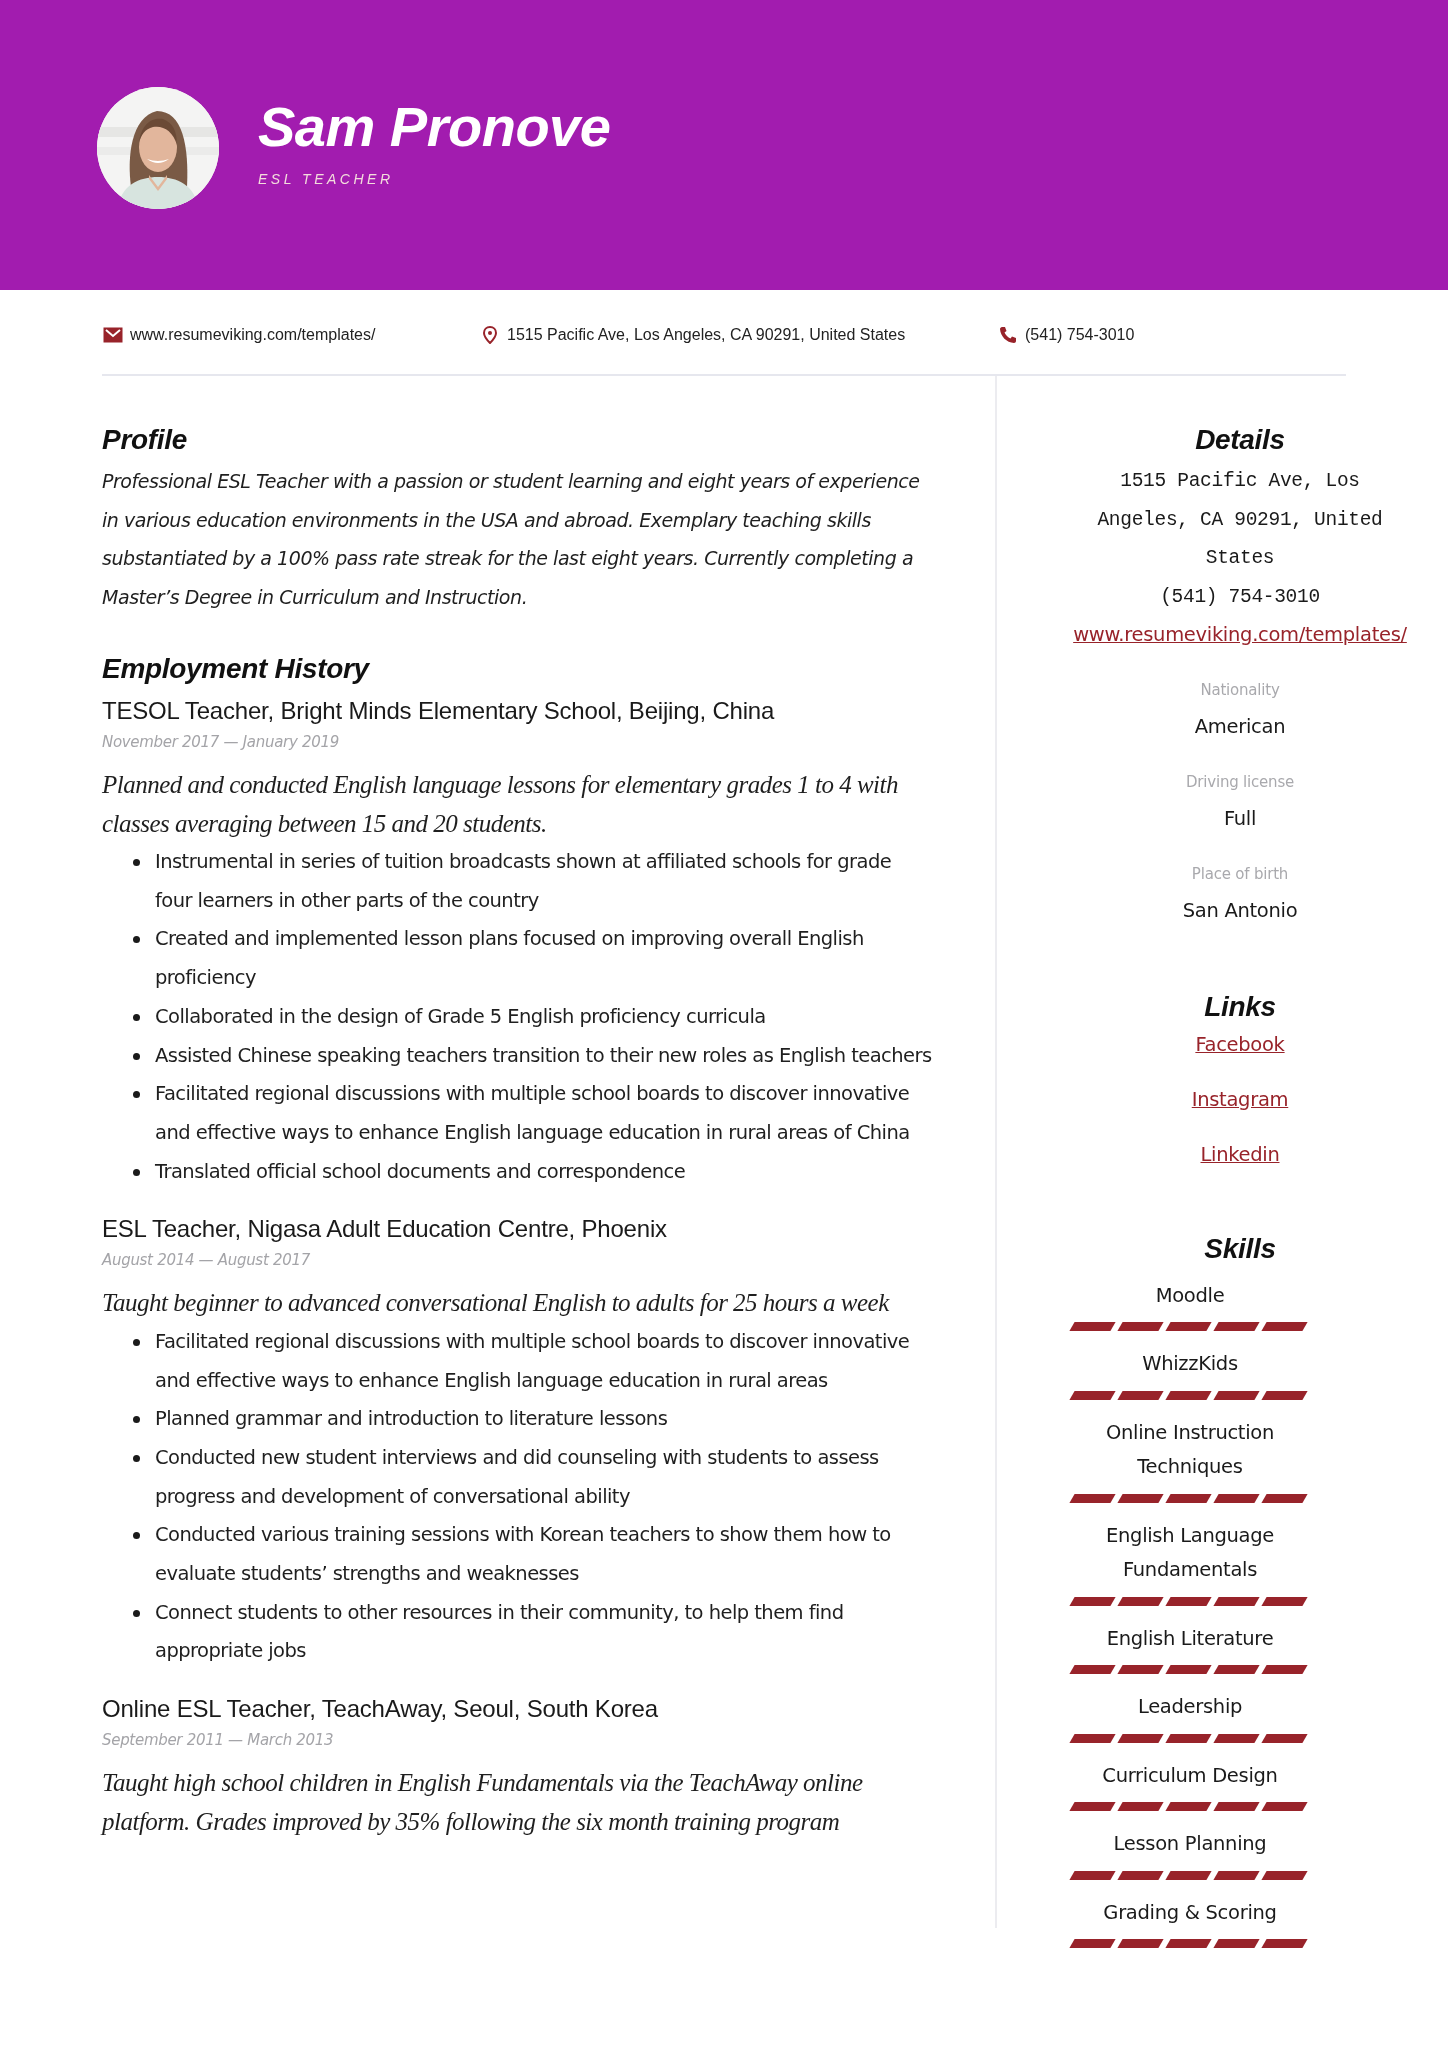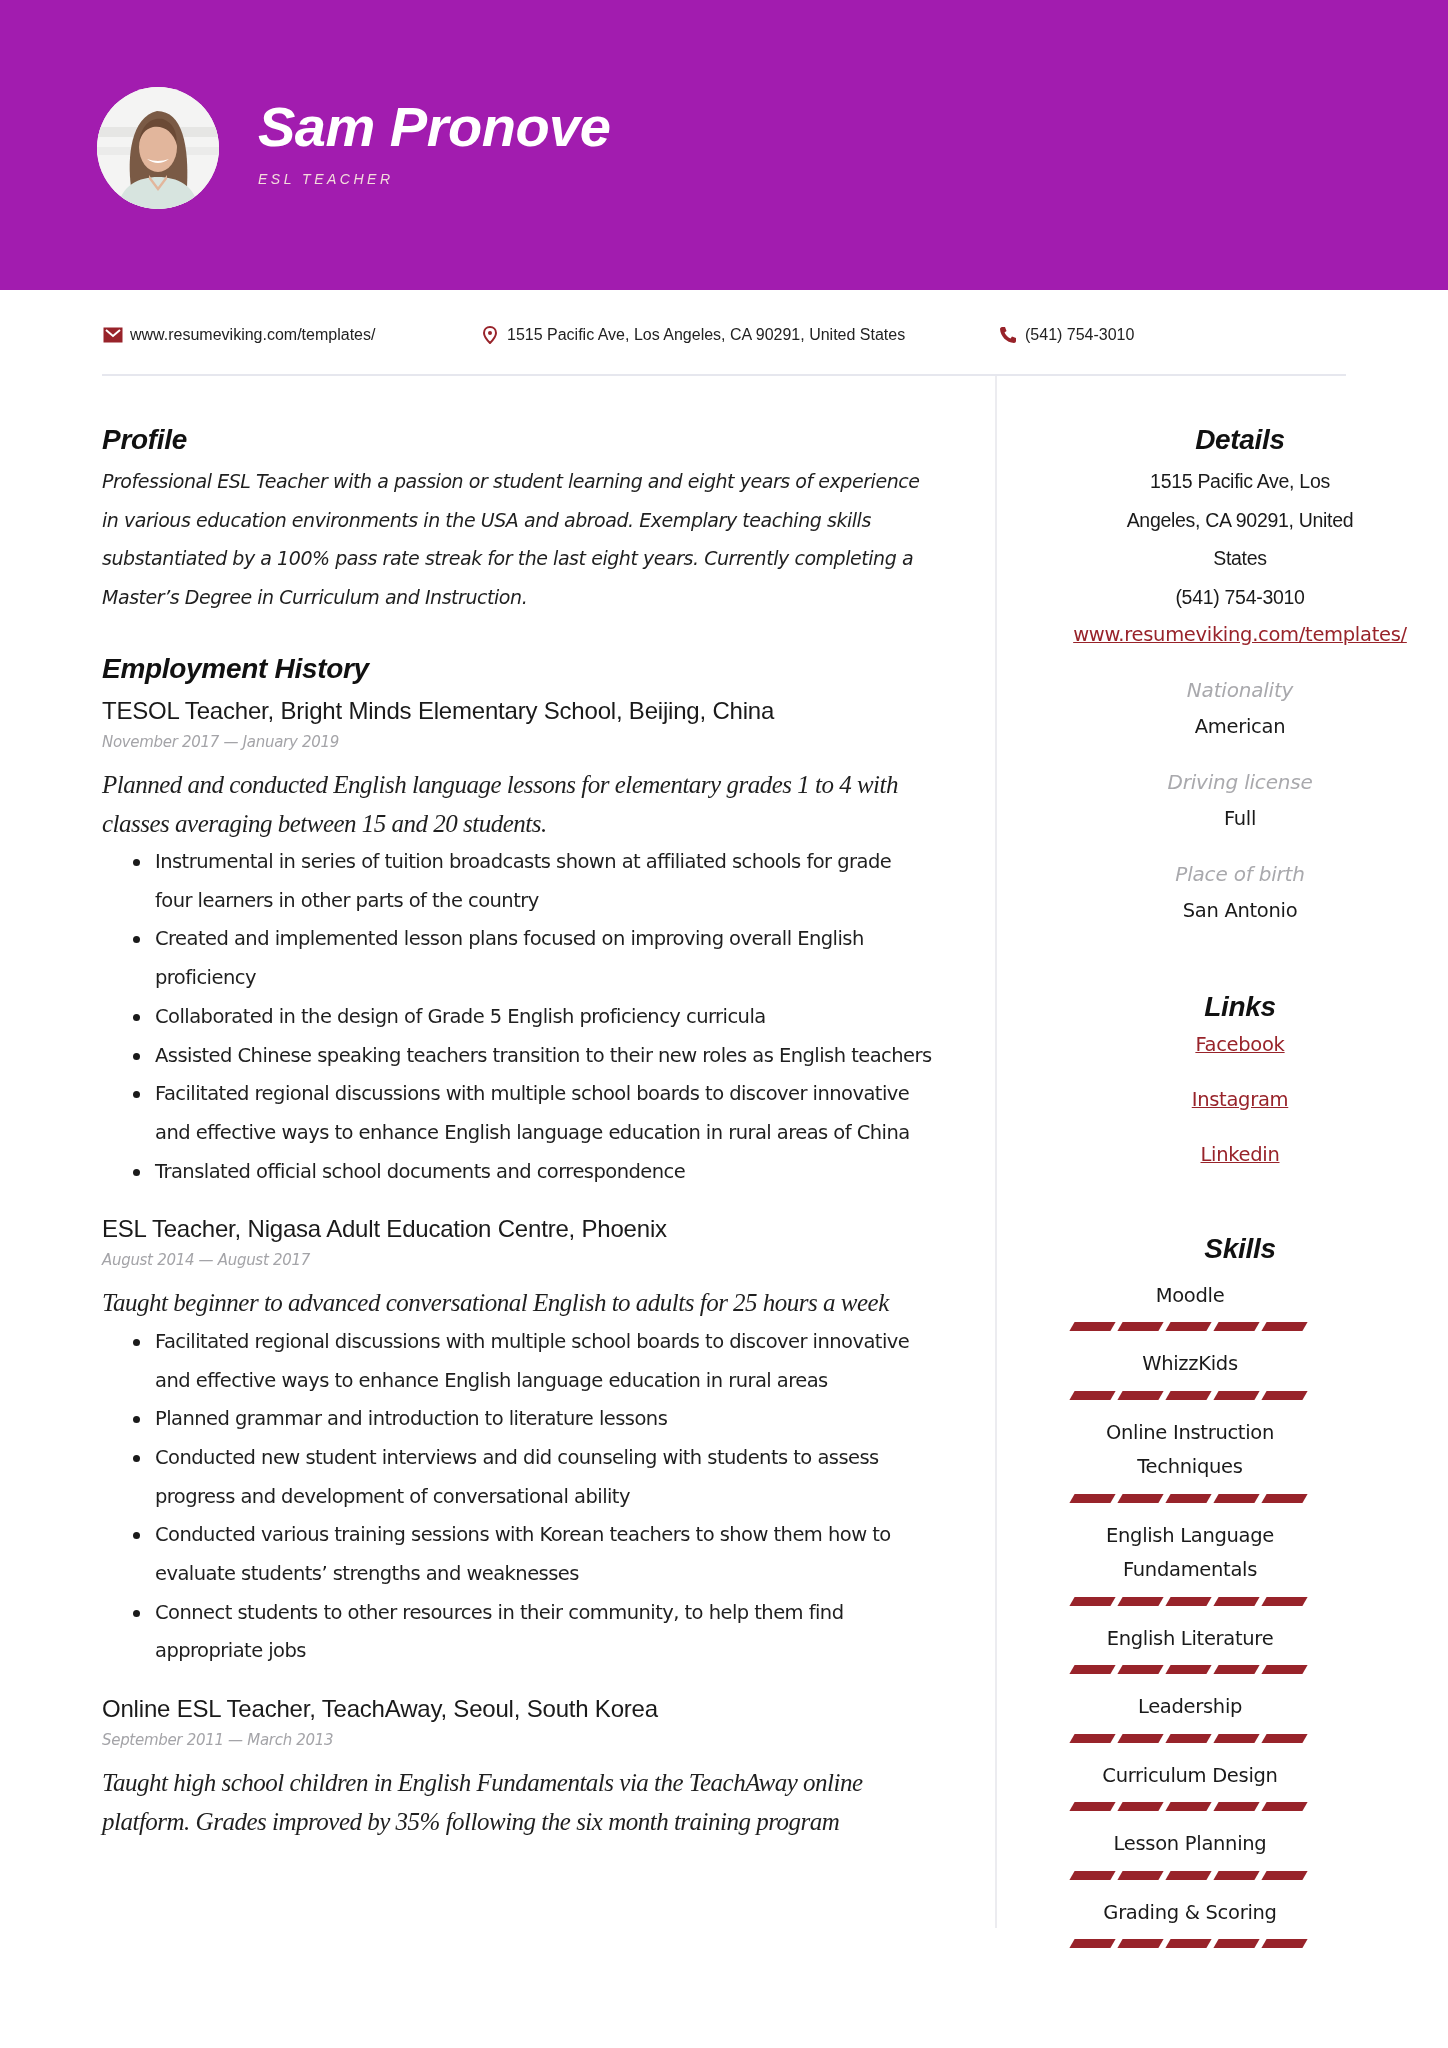--- a/index.html
+++ b/index.html
@@ -26,23 +26,23 @@
     .job { margin-top: 4px; }
     .job + .job { margin-top: 20px; }
     .job-head { font-size: 24px; line-height: 36px; color: #1a1a1a; letter-spacing: -0.2px; }
     .job-dates { font-family: "DejaVu Sans", sans-serif; font-style: italic; font-size: 15px; color: #a4a4a8; line-height: 24px; margin-top: 1px; letter-spacing: -0.3px; }
     .job-summary { font-family: Liberation Serif, serif; font-style: italic; font-size: 25px; line-height: 38.5px; color: #1f1f1f; margin-top: 12px; letter-spacing: -0.5px; }
     .bullets { list-style: none; margin-top: 0; }
     .bullets li { position: relative; padding-left: 53px; font-family: "DejaVu Sans", sans-serif; font-size: 19.5px; line-height: 38.7px; color: #1f1f1f; letter-spacing: -0.55px; }
     .bullets li .dot { position: absolute; left: 31px; top: 16px; width: 7px; height: 7px; border-radius: 50%; background: #1a1a1a; }
 
     .right-col { position: absolute; left: 1070px; top: 420px; width: 340px; text-align: center; }
-    .detail-line { font-family: Liberation Sans, sans-serif; font-size: 19.5px; line-height: 38.5px; color: #1a1a1a; letter-spacing: -0.3px; }
+    .detail-line { font-family: Liberation Mono, monospace; font-size: 19.5px; line-height: 38.5px; color: #1a1a1a; letter-spacing: -0.3px; }
     .detail-link { font-family: "DejaVu Sans", sans-serif; font-size: 19.5px; line-height: 38.5px; color: #98232a; text-decoration: underline; letter-spacing: -0.3px; white-space: nowrap; }
-    .detail-label { font-family: "DejaVu Sans", sans-serif; font-style: italic; font-size: 20px; color: #a9a9ad; line-height: 22px; margin-top: 24px; letter-spacing: -0.2px; }
+    .detail-label { font-family: "DejaVu Sans", sans-serif; font-size: 15px; color: #a9a9ad; line-height: 22px; margin-top: 24px; letter-spacing: -0.2px; }
     .detail-value { font-family: "DejaVu Sans", sans-serif; font-size: 19.5px; line-height: 32px; color: #1a1a1a; margin-top: 10px; letter-spacing: -0.3px; }
 
     .links-heading { margin-top: 60px; }
     .link-item { display: block; font-family: "DejaVu Sans", sans-serif; font-size: 19.5px; color: #98232a; text-decoration: underline; line-height: 28px; letter-spacing: -0.3px; }
     .link-item:first-of-type { margin-top: 4px; }
     .link-item + .link-item { margin-top: 27px; }
 
     .skills-heading { margin-top: 60px; }
     .skill { margin-top: 10px; }
     .skill + .skill { margin-top: 16px; }

